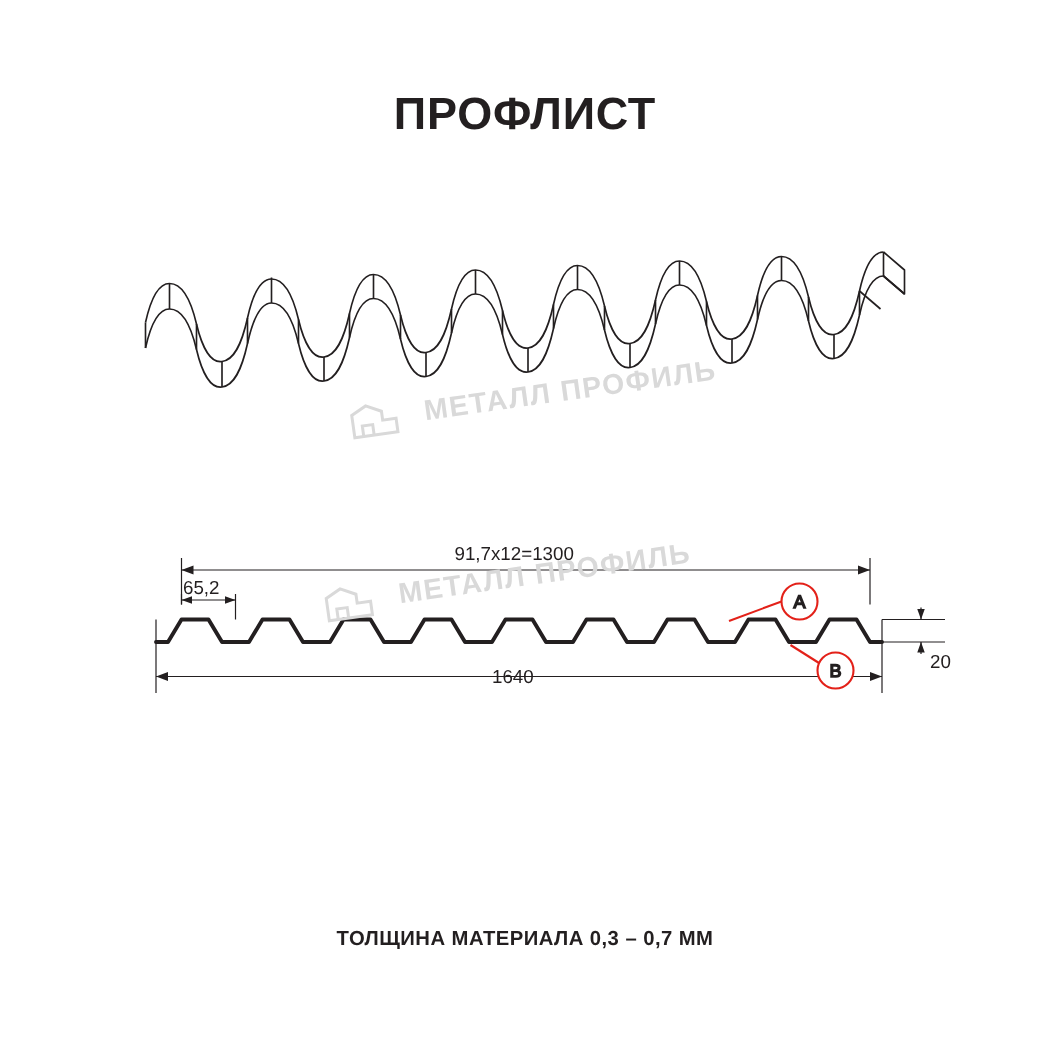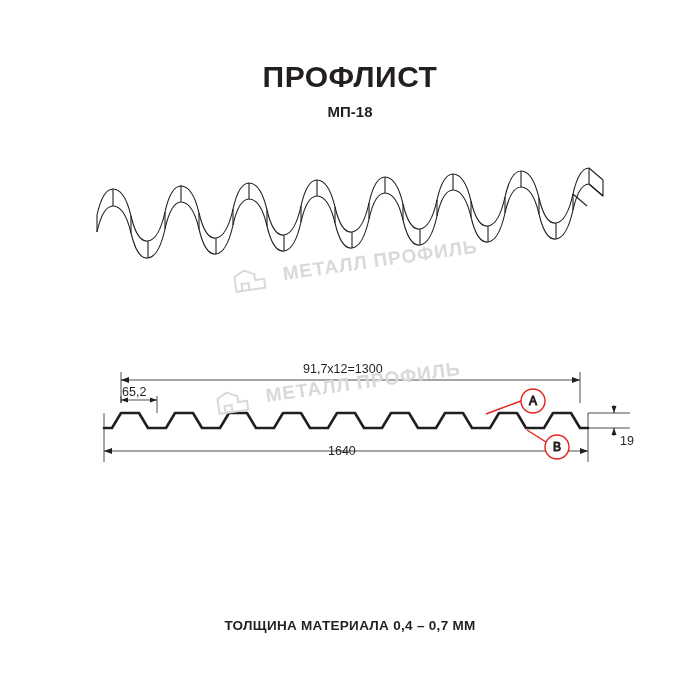--- a/index.html
+++ b/index.html
@@ -95,21 +95,20 @@
     fill: #231f20;
     font-family: "Liberation Sans", sans-serif;
   }
 </style>
 </head>
 <body>
 
 <div class="page">
 
   <div class="title">ПРОФЛИСТ</div>
-  <div class="subtitle">МП-18</div>
 
   <svg class="art" viewBox="0 0 700 700">
 
     <g fill="none" stroke="#231f20" stroke-width="1.1" stroke-linejoin="round">
 
       <path d="M97,232
                C101,214 106,206 113,206
                C121,206 127,216 131,233
                C135,250 141,259 148,258
                C156,257 161,247 165,229
@@ -261,33 +260,33 @@
         <circle cx="557" cy="447" r="12" fill="#ffffff"></circle>
         <path d="M546,442 L527,430"></path>
       </g>
       <text class="callout-letter" x="557" y="451" text-anchor="middle">B</text>
     </g>
   </svg>
 
   <div class="dim-label" style="top:362px; left:303px;">91,7х12=1300</div>
   <div class="dim-label" style="top:385px; left:122px;">65,2</div>
   <div class="dim-label" style="top:444px; left:328px;">1640</div>
-  <div class="dim-label" style="top:434px; left:620px;">19</div>
+  <div class="dim-label" style="top:434px; left:620px;">20</div>
 
   <div class="wm wm1">
     <svg class="wm-logo" width="36" height="24" viewBox="0 0 36 24">
       <path d="M2,22 L2,7 L12,2 L22,7 L22,13 L31,13 L31,22 Z" fill="none" stroke="#d9d9d9" stroke-width="2"></path>
       <path d="M8,22 L8,15 L15,15 L15,22" fill="none" stroke="#d9d9d9" stroke-width="2"></path>
     </svg>
     <span>МЕТАЛЛ ПРОФИЛЬ</span>
   </div>
 
   <div class="wm wm2">
     <svg class="wm-logo" width="36" height="24" viewBox="0 0 36 24">
       <path d="M2,22 L2,7 L12,2 L22,7 L22,13 L31,13 L31,22 Z" fill="none" stroke="#d9d9d9" stroke-width="2"></path>
       <path d="M8,22 L8,15 L15,15 L15,22" fill="none" stroke="#d9d9d9" stroke-width="2"></path>
     </svg>
     <span>МЕТАЛЛ ПРОФИЛЬ</span>
   </div>
 
-  <div class="footer-note">ТОЛЩИНА МАТЕРИАЛА 0,4 – 0,7 ММ</div>
+  <div class="footer-note">ТОЛЩИНА МАТЕРИАЛА 0,3 – 0,7 ММ</div>
 
 </div>
 
 </body></html>

